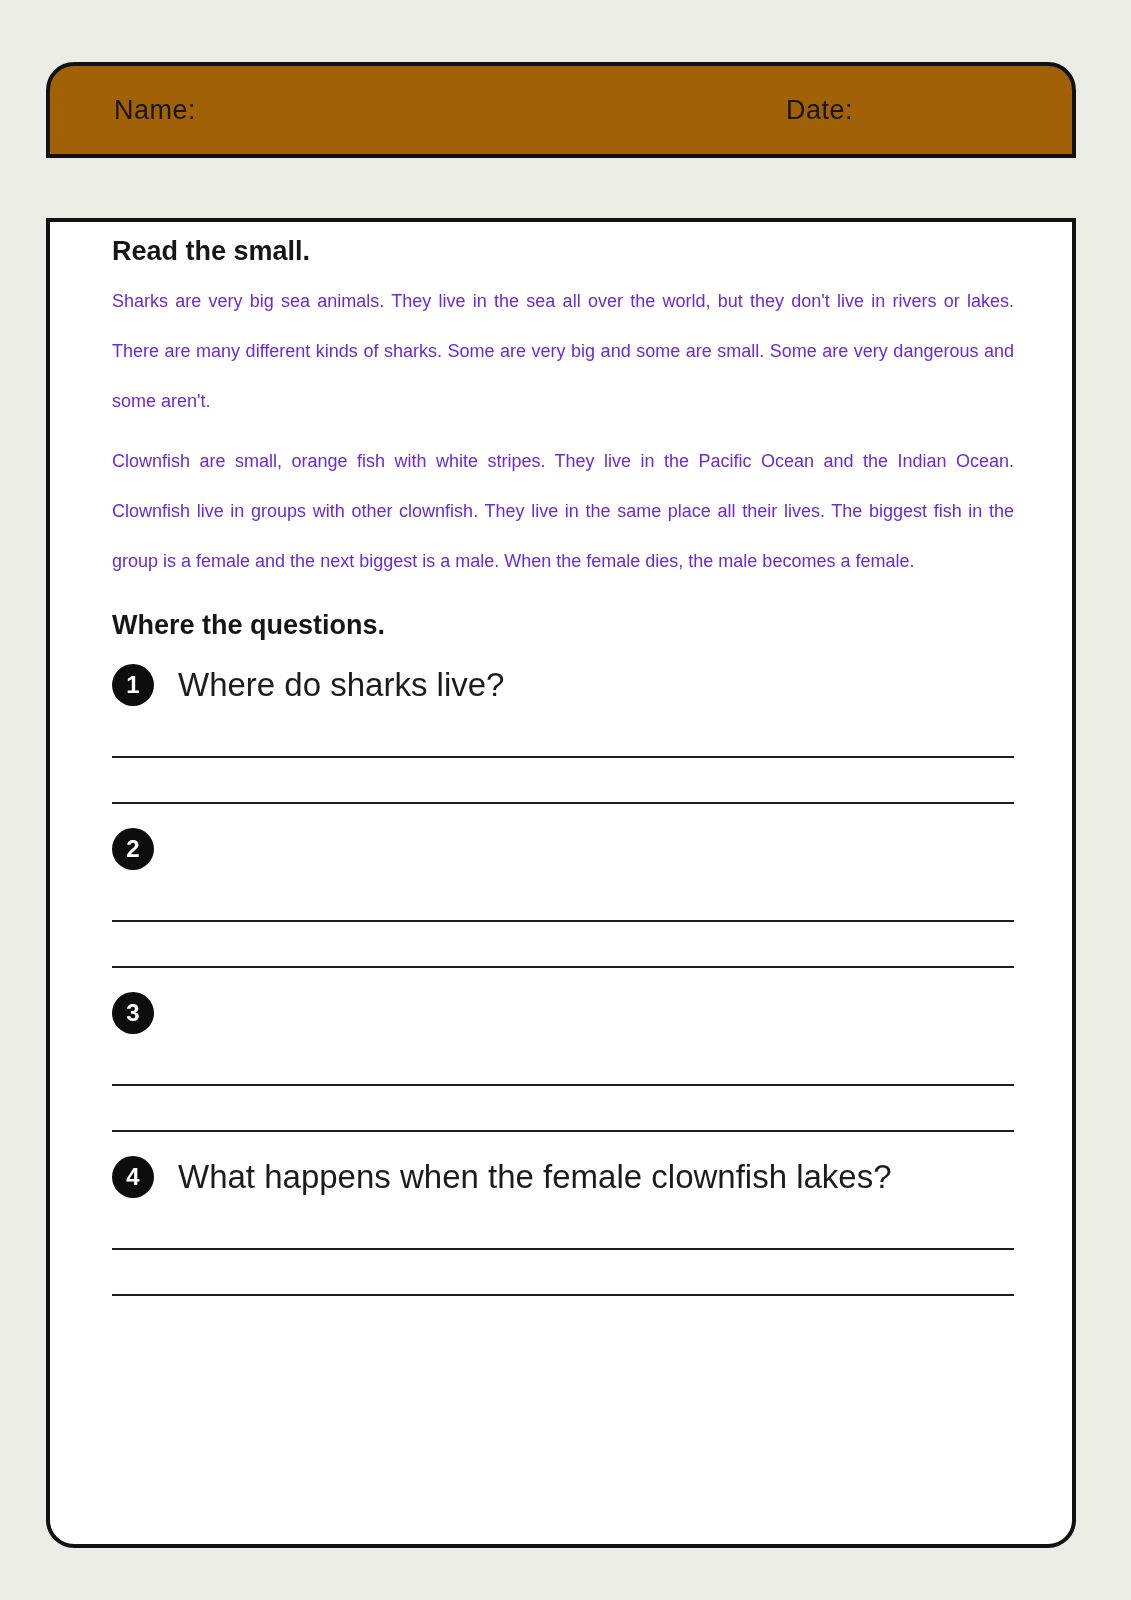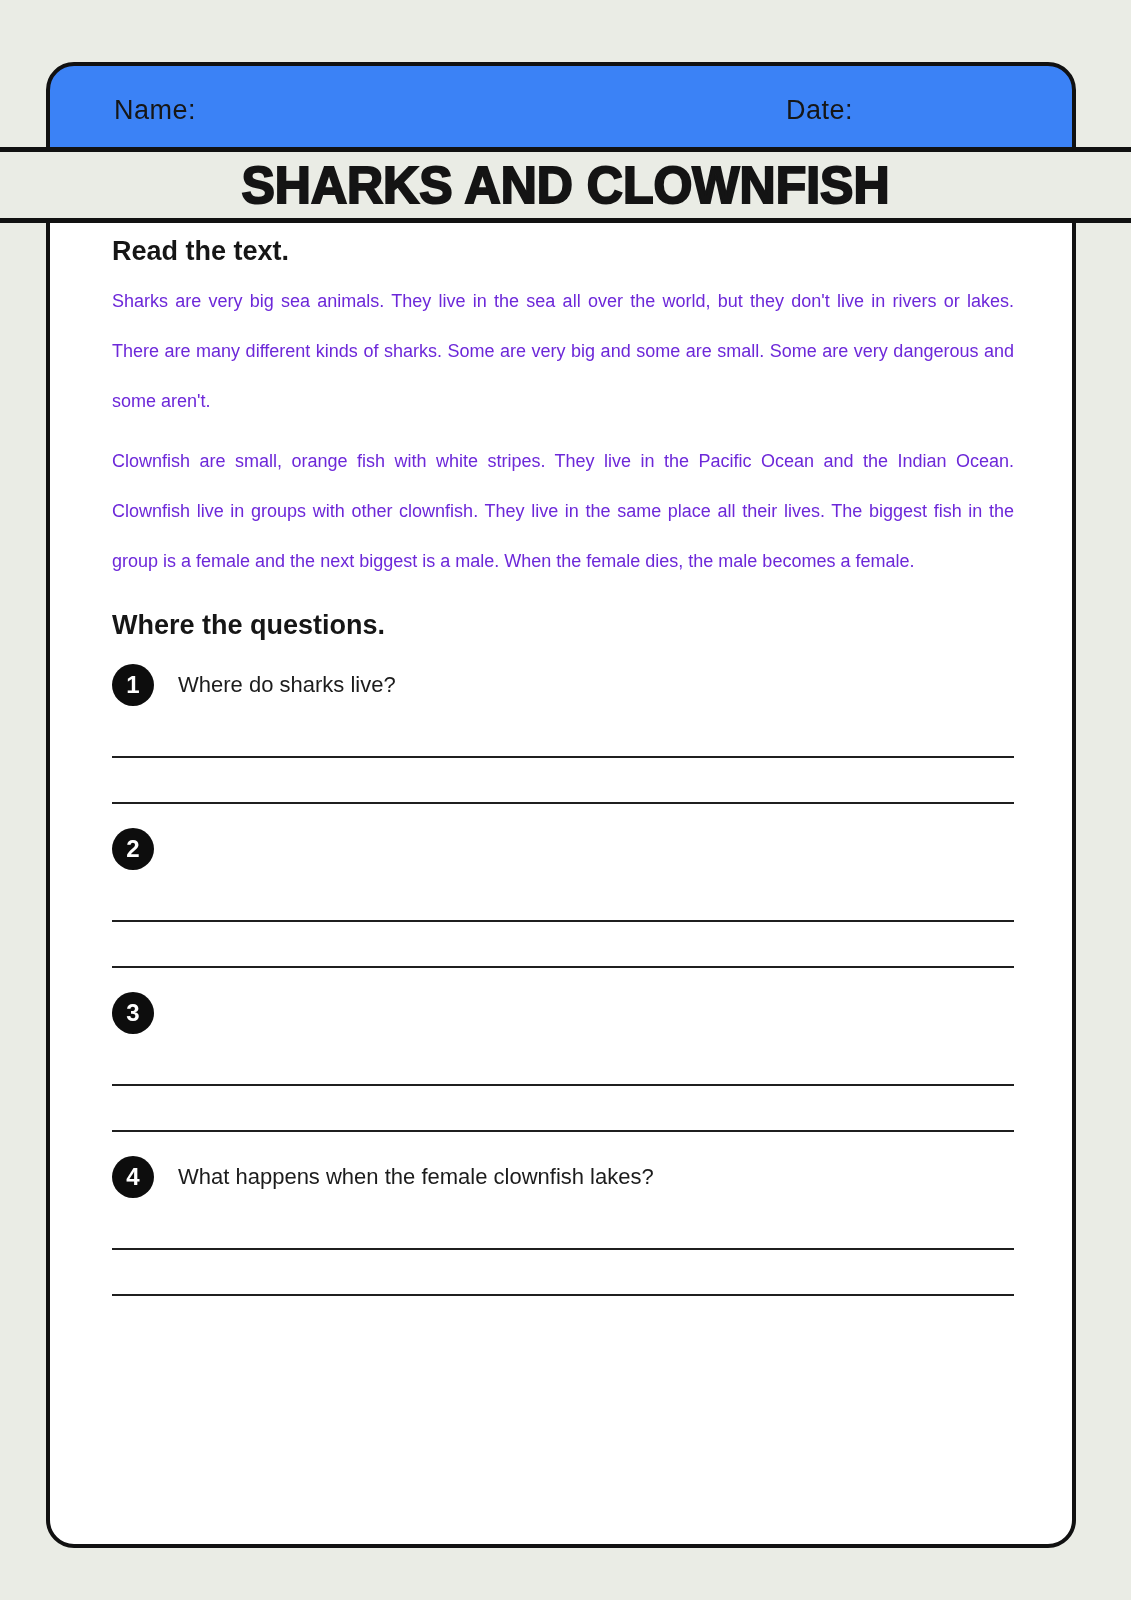--- a/index.html
+++ b/index.html
@@ -9,21 +9,21 @@
     font-family:"Liberation Sans", sans-serif;
     color:#161616;
     position:relative;
     overflow:hidden;
   }
   .page{position:absolute;inset:0;}
 
   
   .name-box{
     position:absolute;left:46px;top:62px;width:1022px;height:88px;
-    background:#3b82f6;border:4px solid #111;border-radius:28px 28px 0 0;
+    background:#a16207;border:4px solid #111;border-radius:28px 28px 0 0;
     display:flex;align-items:center;
     z-index:1;
   }
   .name-label{position:absolute;left:64px;font-size:27px;letter-spacing:.5px;}
   .date-label{position:absolute;left:736px;font-size:27px;letter-spacing:.5px;}
 
   
   .banner{
     position:absolute;left:0;top:147px;width:1131px;height:66px;
     background:#eaece5;
@@ -66,44 +66,41 @@
   }
 
   .question{margin-top:24px;}
   .q-row{display:flex;align-items:center;gap:24px;}
   .q-num{
     flex:0 0 auto;width:42px;height:42px;border-radius:50%;
     background:#0d0d0d;color:#ffffff;
     display:flex;align-items:center;justify-content:center;
     font-size:24px;font-weight:bold;
   }
-  .q-text{font-size:22px;color:#1c1c1c;}
+  .q-text{font-size:33px;color:#1c1c1c;}
   .answer-line{
     height:0;border-bottom:2.5px solid #1f1f1f;margin-top:50px;
   }
   .answer-line.second{margin-top:44px;}
 </style>
 </head>
 <body>
 
 <div class="page">
 
   <div class="name-box">
     <span class="name-label">Name:</span>
     <span class="date-label">Date:</span>
   </div>
 
-  <div class="banner">
-    <div class="title">SHARKS AND CLOWNFISH</div>
-  </div>
 
   <div class="content-box">
     <div class="content-inner">
 
-      <p class="read-instruction">Read the text.</p>
+      <p class="read-instruction">Read the small.</p>
 
       <p class="body-para">Sharks are very big sea animals. They live in the sea all over the world, but they don't live in rivers or lakes. There are many different kinds of sharks. Some are very big and some are small. Some are very dangerous and some aren't.</p>
 
       <p class="body-para">Clownfish are small, orange fish with white stripes. They live in the Pacific Ocean and the Indian Ocean. Clownfish live in groups with other clownfish. They live in the same place all their lives. The biggest fish in the group is a female and the next biggest is a male. When the female dies, the male becomes a female.</p>
 
       <p class="answer-instruction">Where the questions.</p>
 
       <div class="question">
         <div class="q-row">
           <div class="q-num">1</div>

